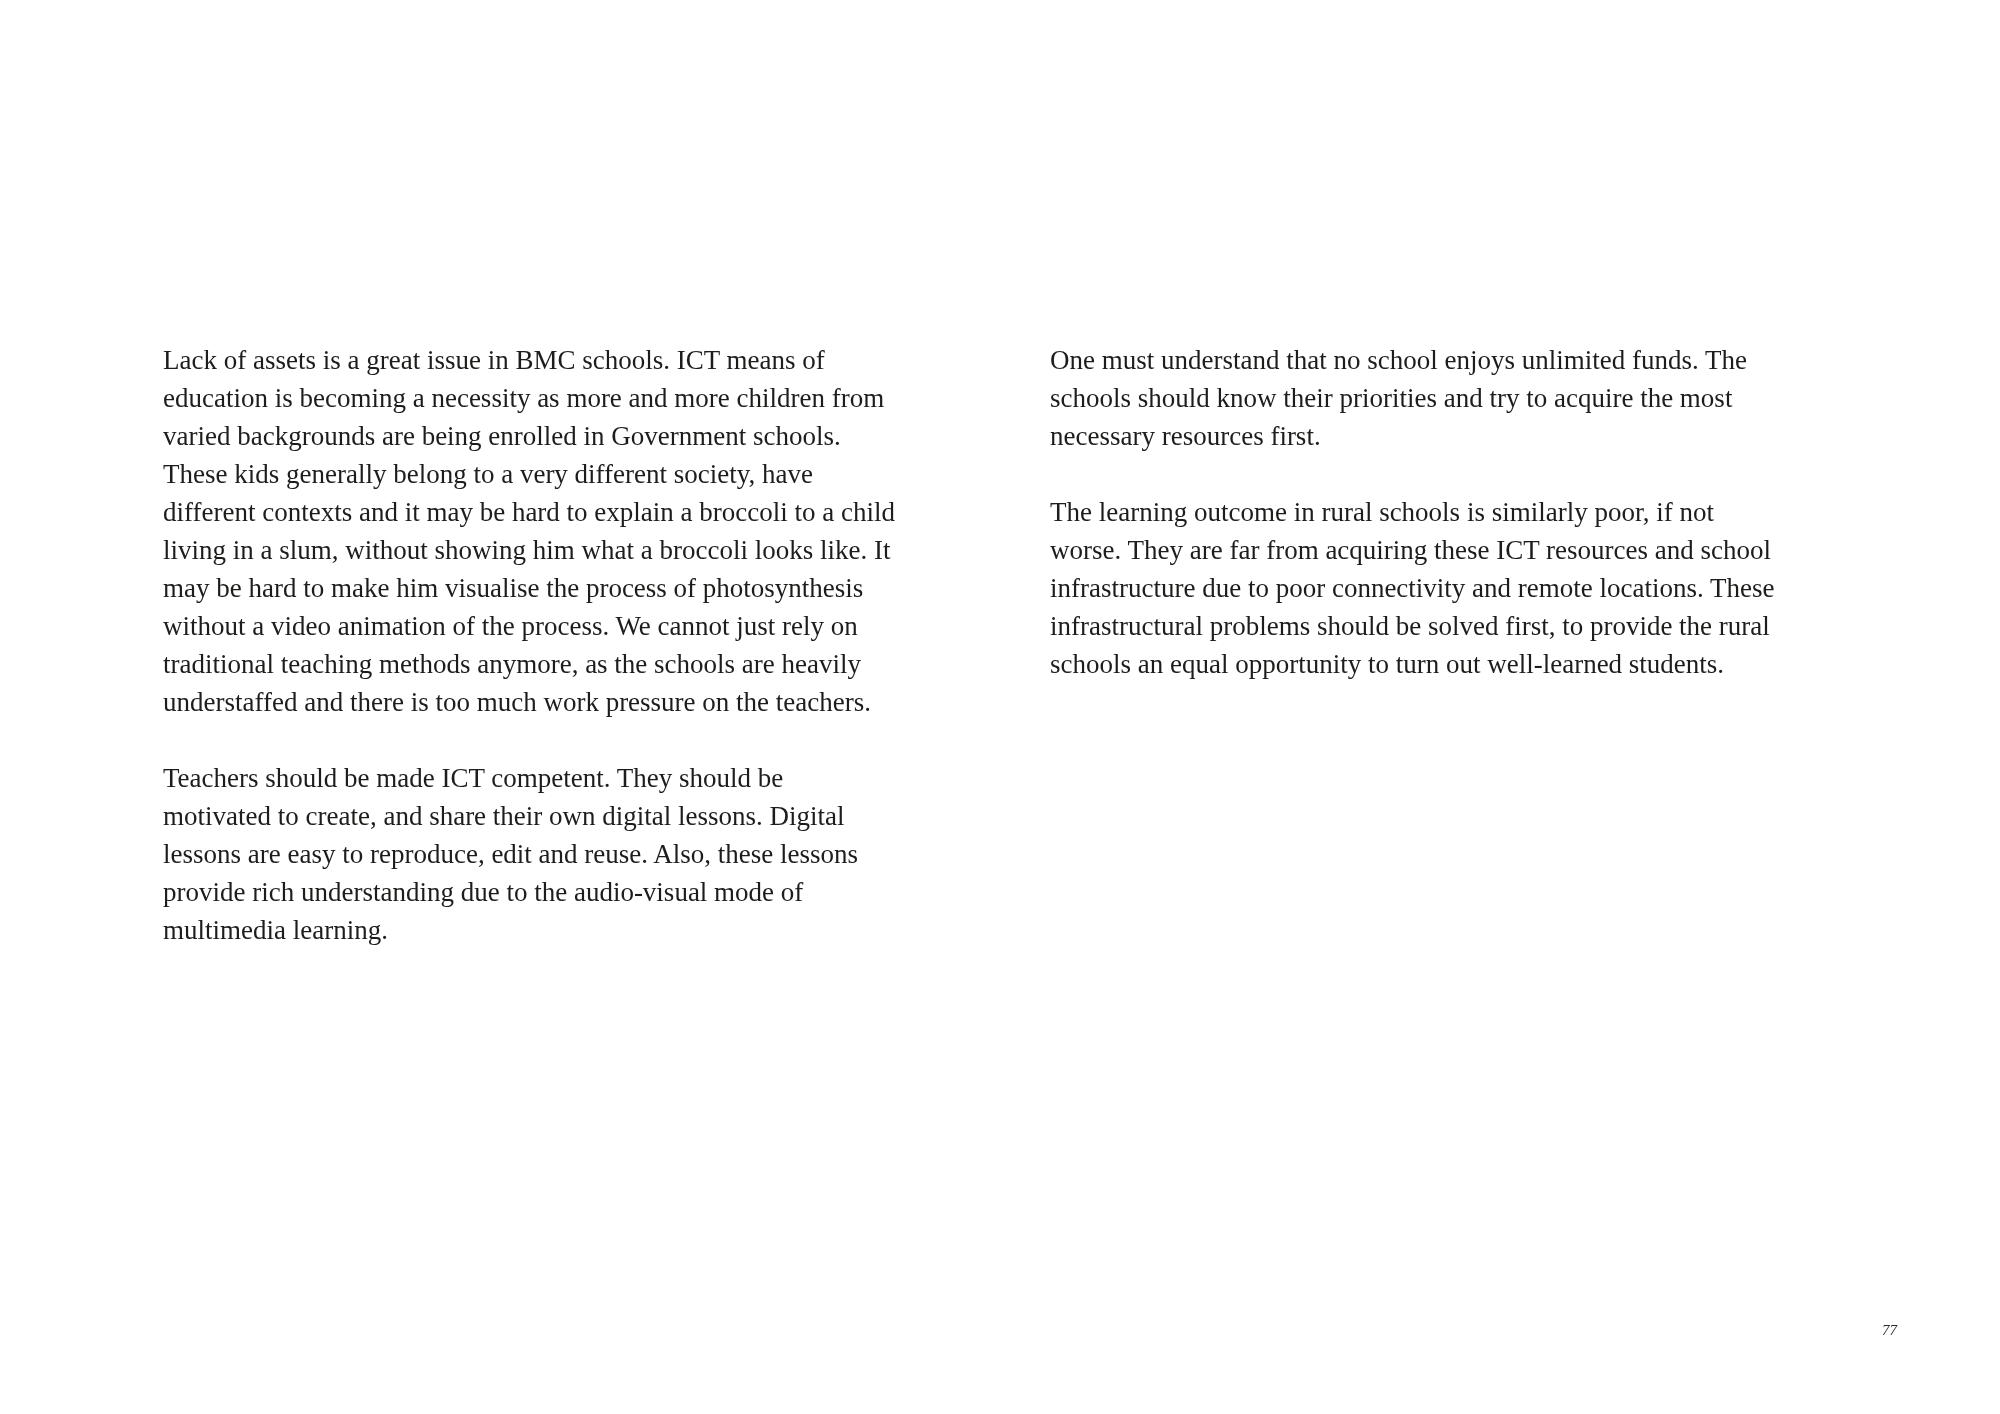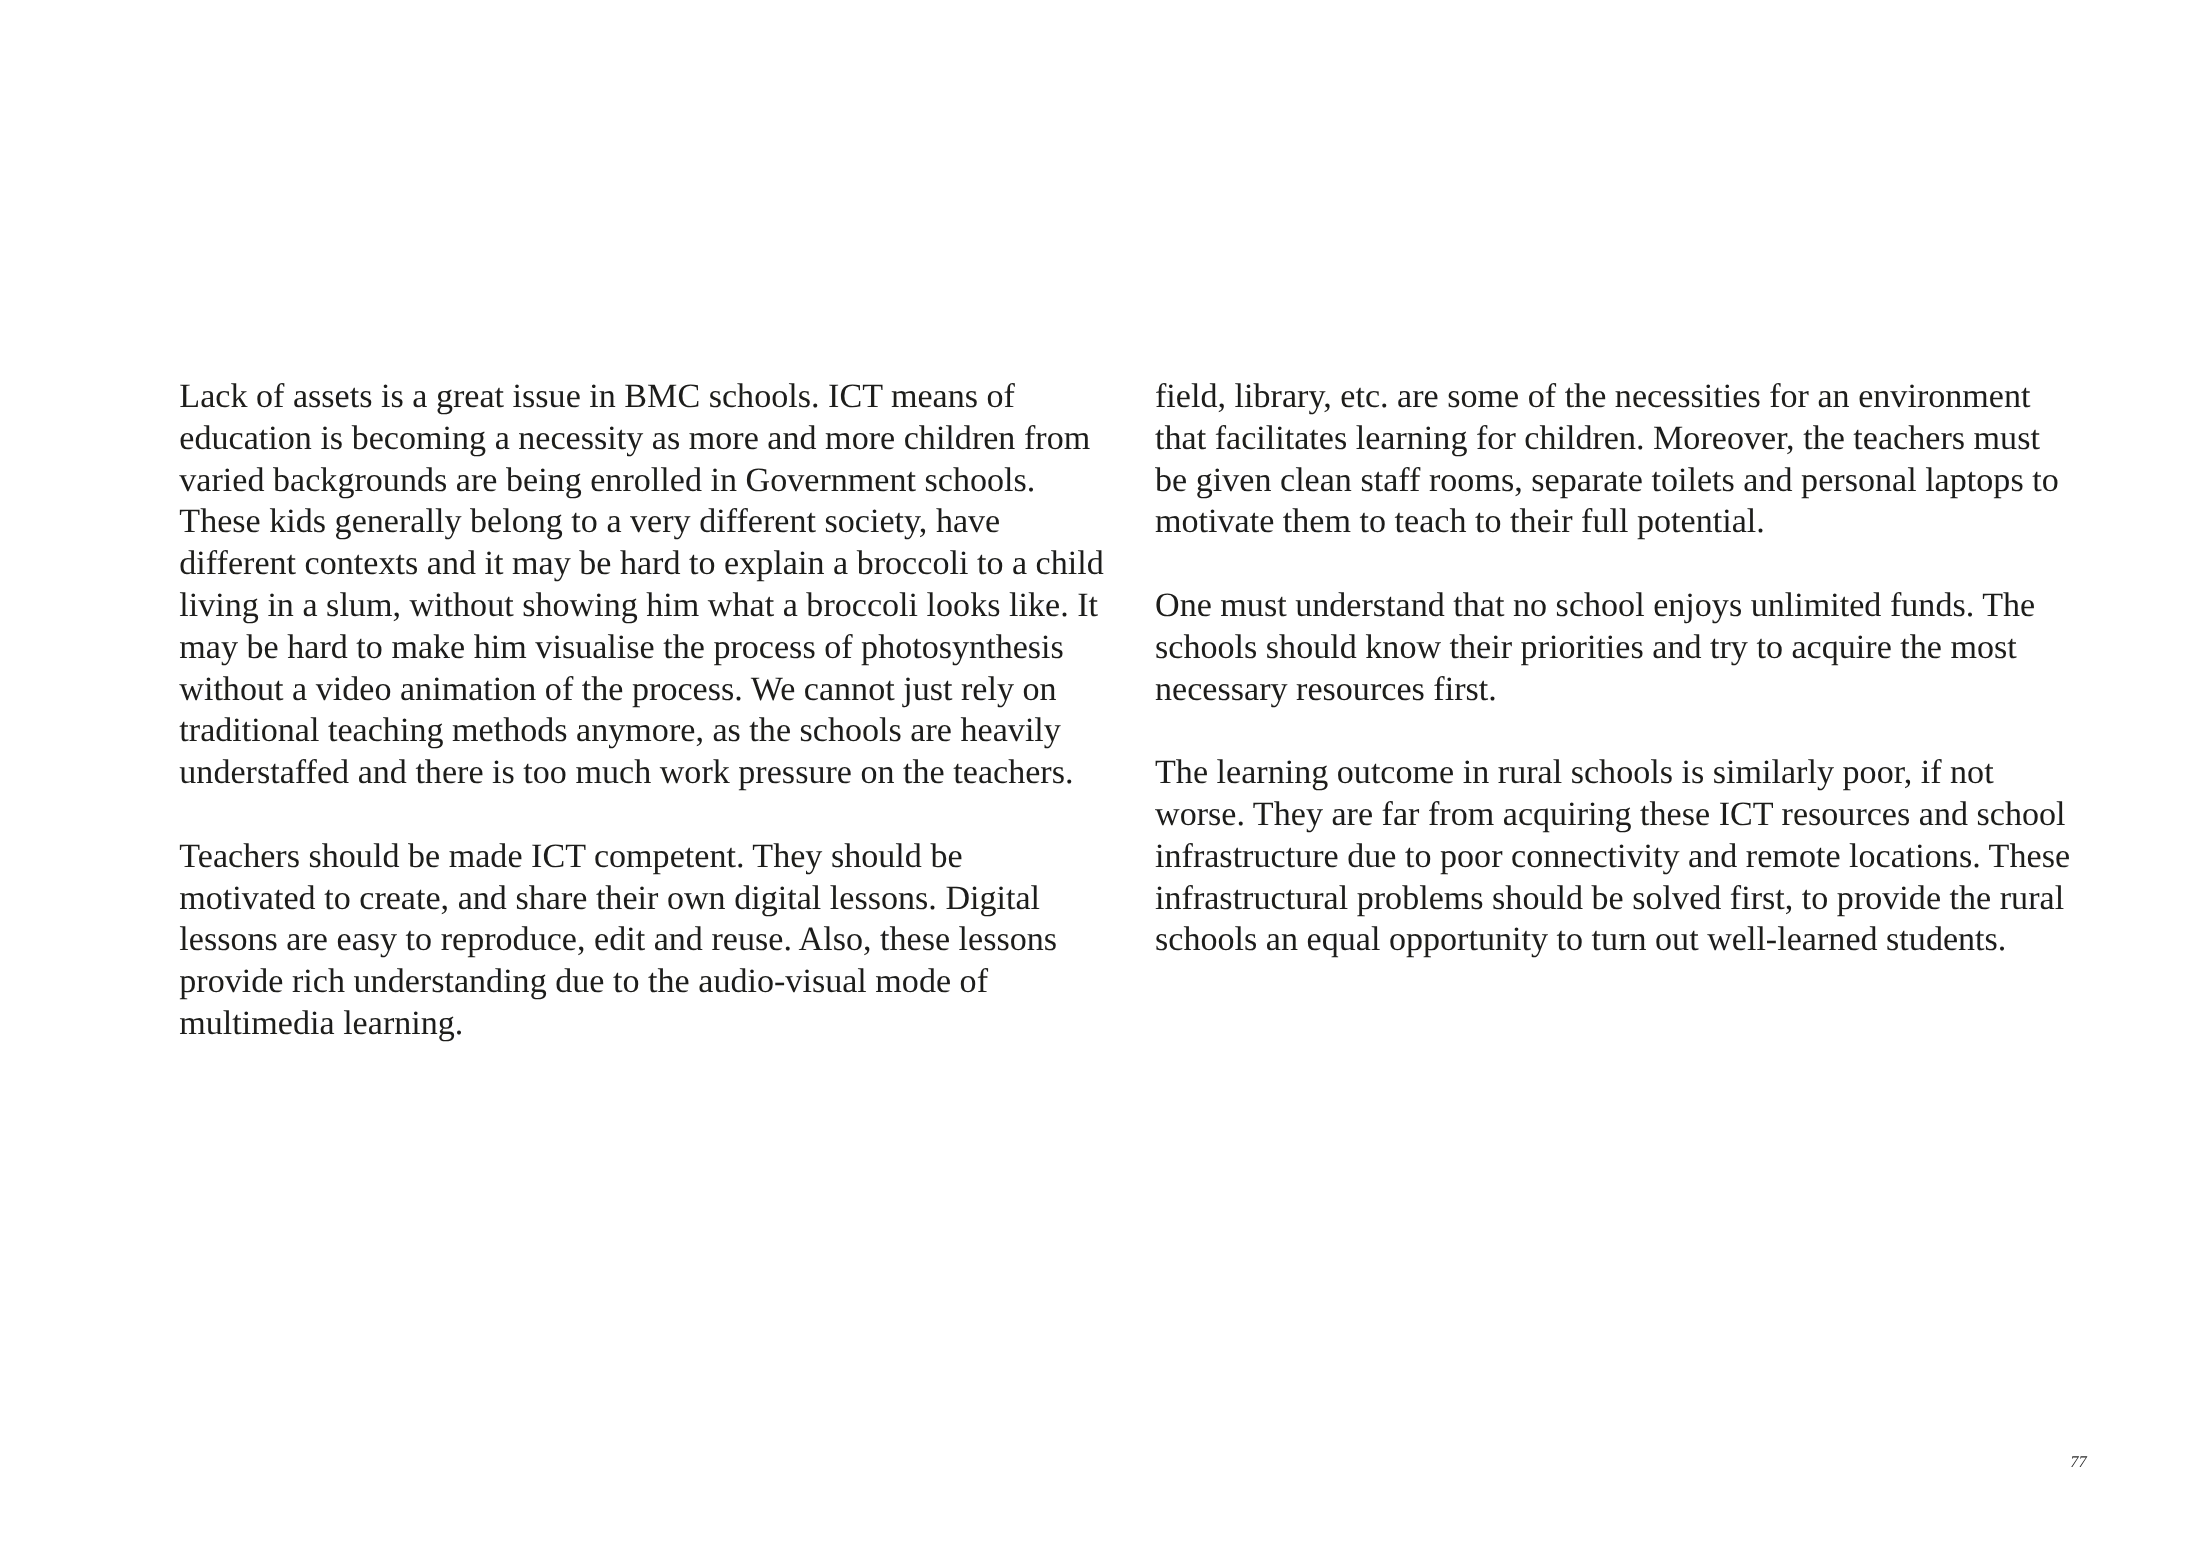--- a/index.html
+++ b/index.html
@@ -23,21 +23,21 @@
     margin: 0;
     font-size: 45px;
     font-weight: bold;
     line-height: 1;
     letter-spacing: 0.5px;
     color: #1d1d1b;
   }
   .col {
     position: absolute;
     top: 341px;
-    font-size: 31px;
+    font-size: 27px;
     line-height: 38px;
     color: #1d1d1b;
   }
   .col-left {
     left: 163px;
     width: 870px;
   }
   .col-right {
     left: 1050px;
     width: 880px;
@@ -74,24 +74,20 @@
 traditional teaching methods anymore, as the schools are heavily
 understaffed and there is too much work pressure on the teachers.</p>
     <p class="para">Teachers should be made ICT competent. They should be
 motivated to create, and share their own digital lessons. Digital
 lessons are easy to reproduce, edit and reuse. Also, these lessons
 provide rich understanding due to the audio-visual mode of
 multimedia learning.</p>
   </div>
 
   <div class="col col-right">
-    <p class="para">field, library, etc. are some of the necessities for an environment
-that facilitates learning for children. Moreover, the teachers must
-be given clean staff rooms, separate toilets and personal laptops to
-motivate them to teach to their full potential.</p>
     <p class="para">One must understand that no school enjoys unlimited funds. The
 schools should know their priorities and try to acquire the most
 necessary resources first.</p>
     <p class="para">The learning outcome in rural schools is similarly poor, if not
 worse. They are far from acquiring these ICT resources and school
 infrastructure due to poor connectivity and remote locations. These
 infrastructural problems should be solved first, to provide the rural
 schools an equal opportunity to turn out well-learned students.</p>
   </div>
 

